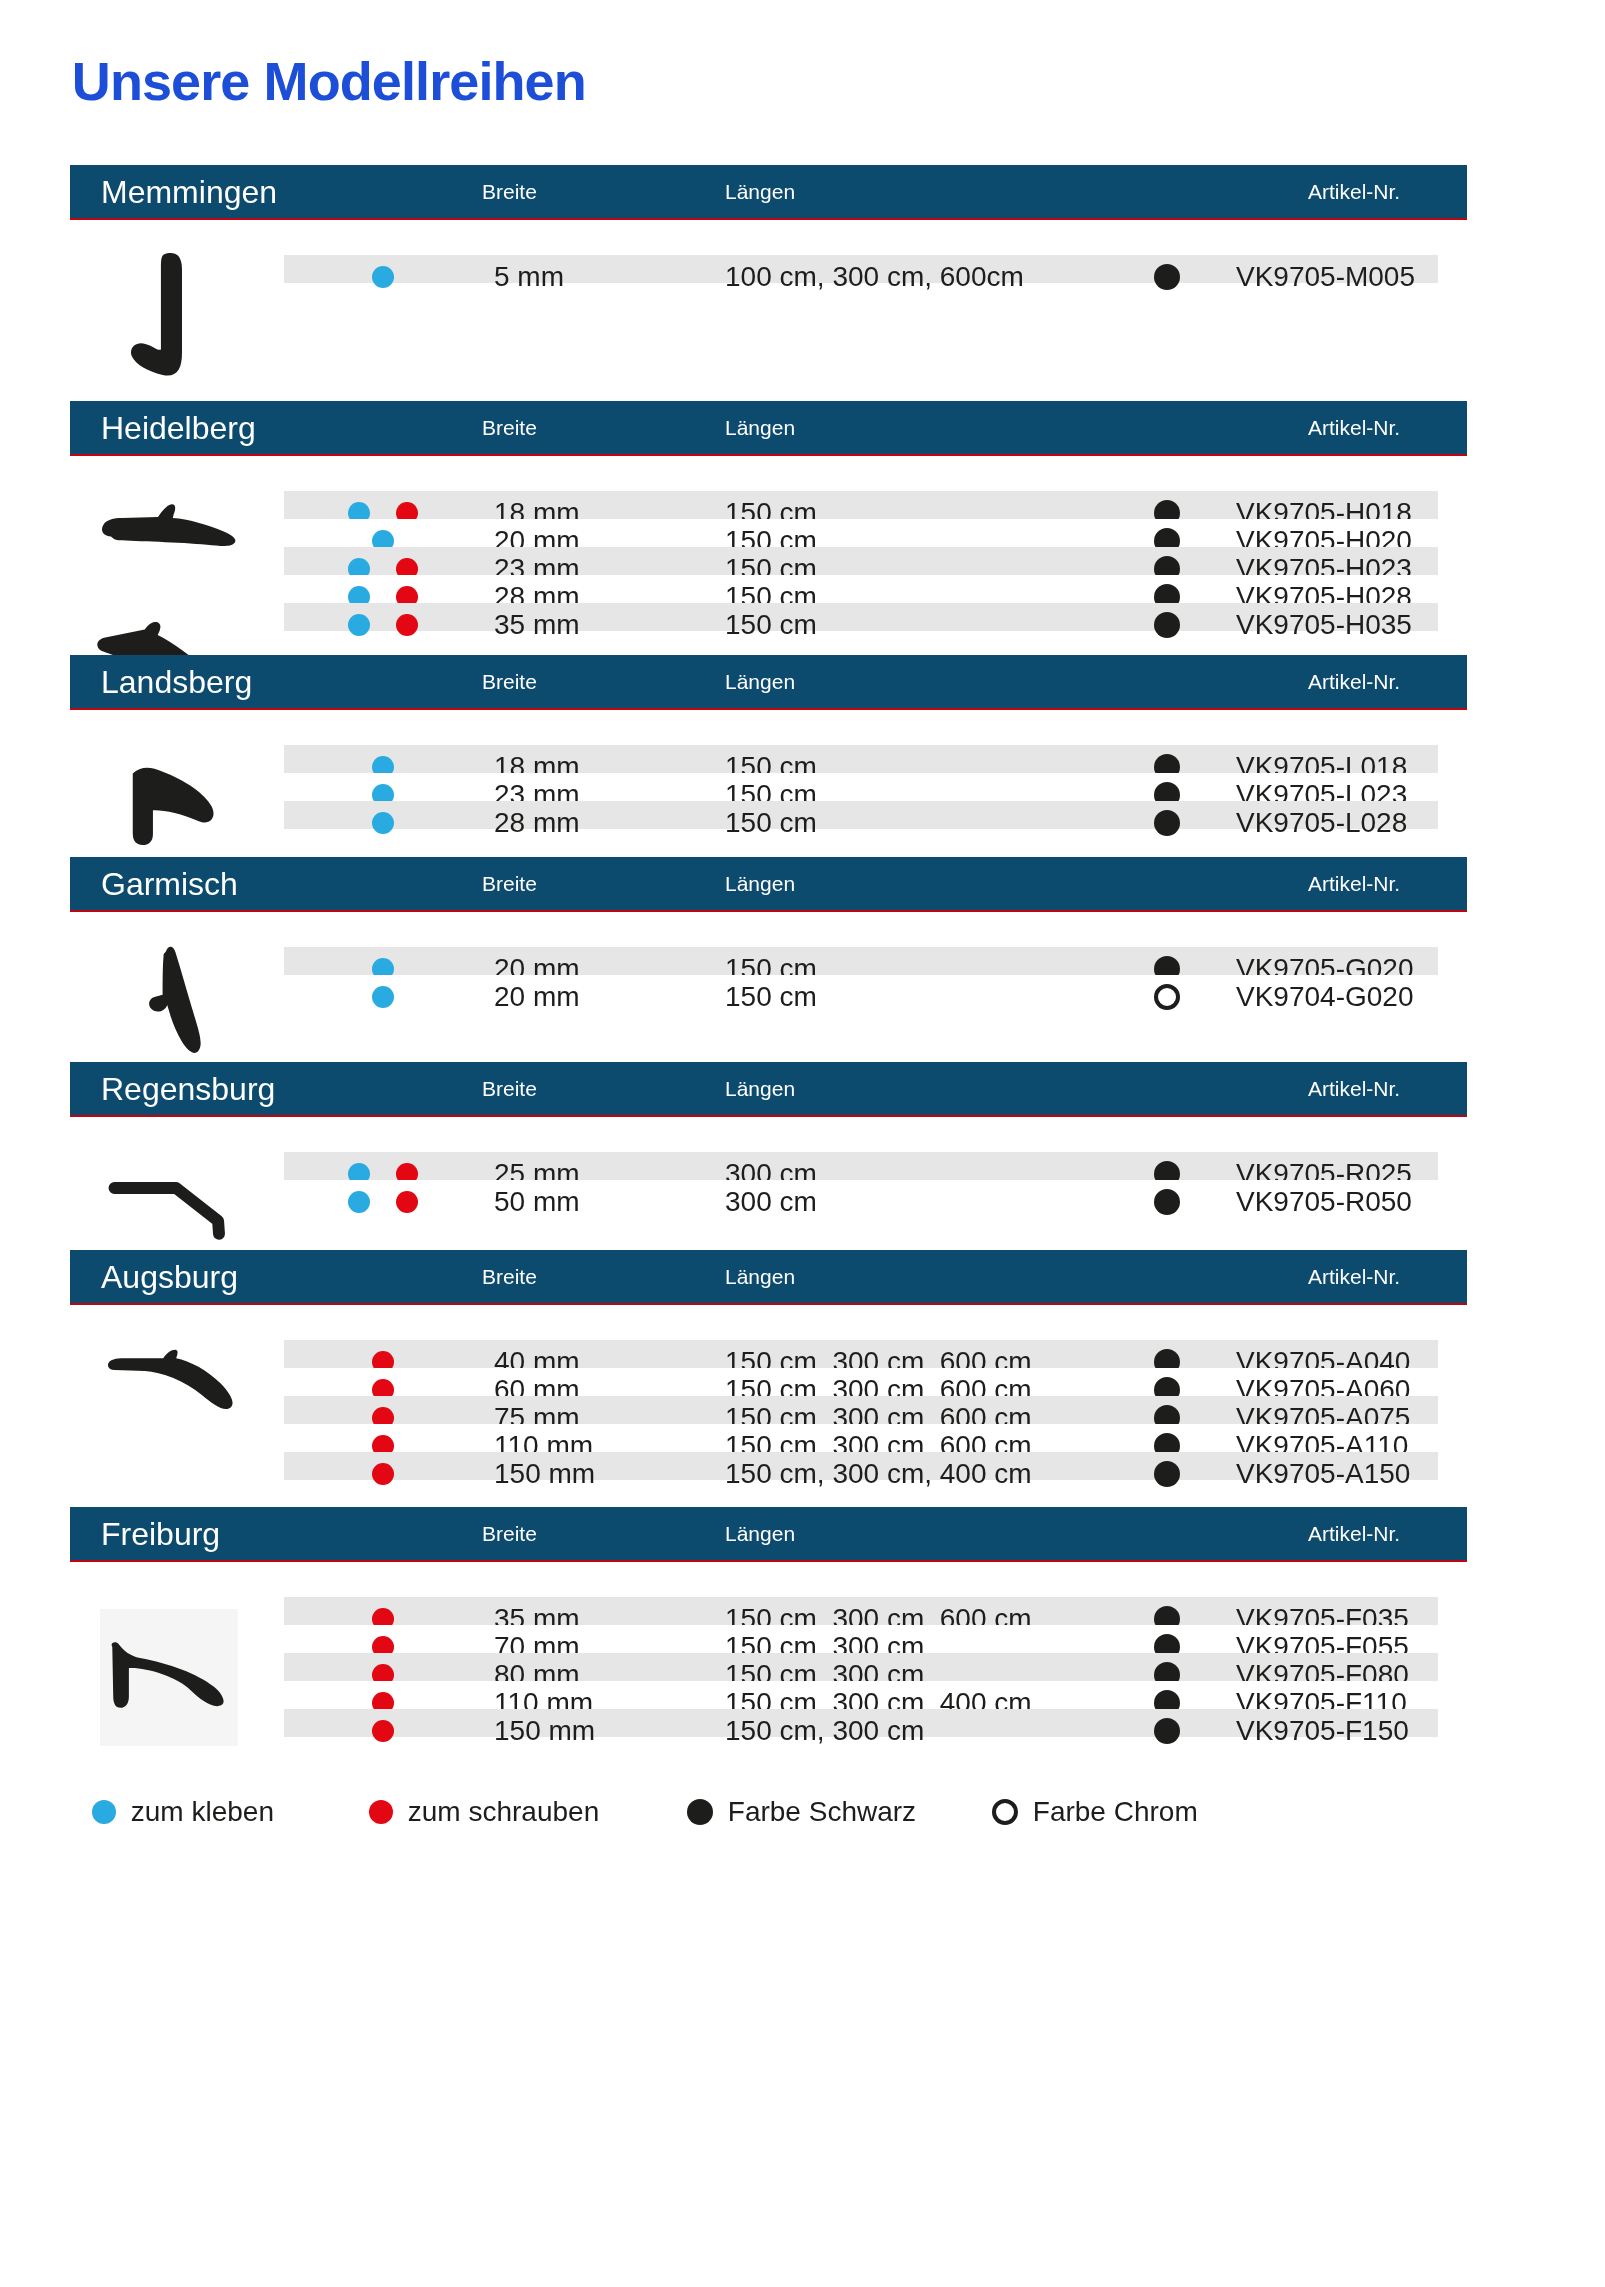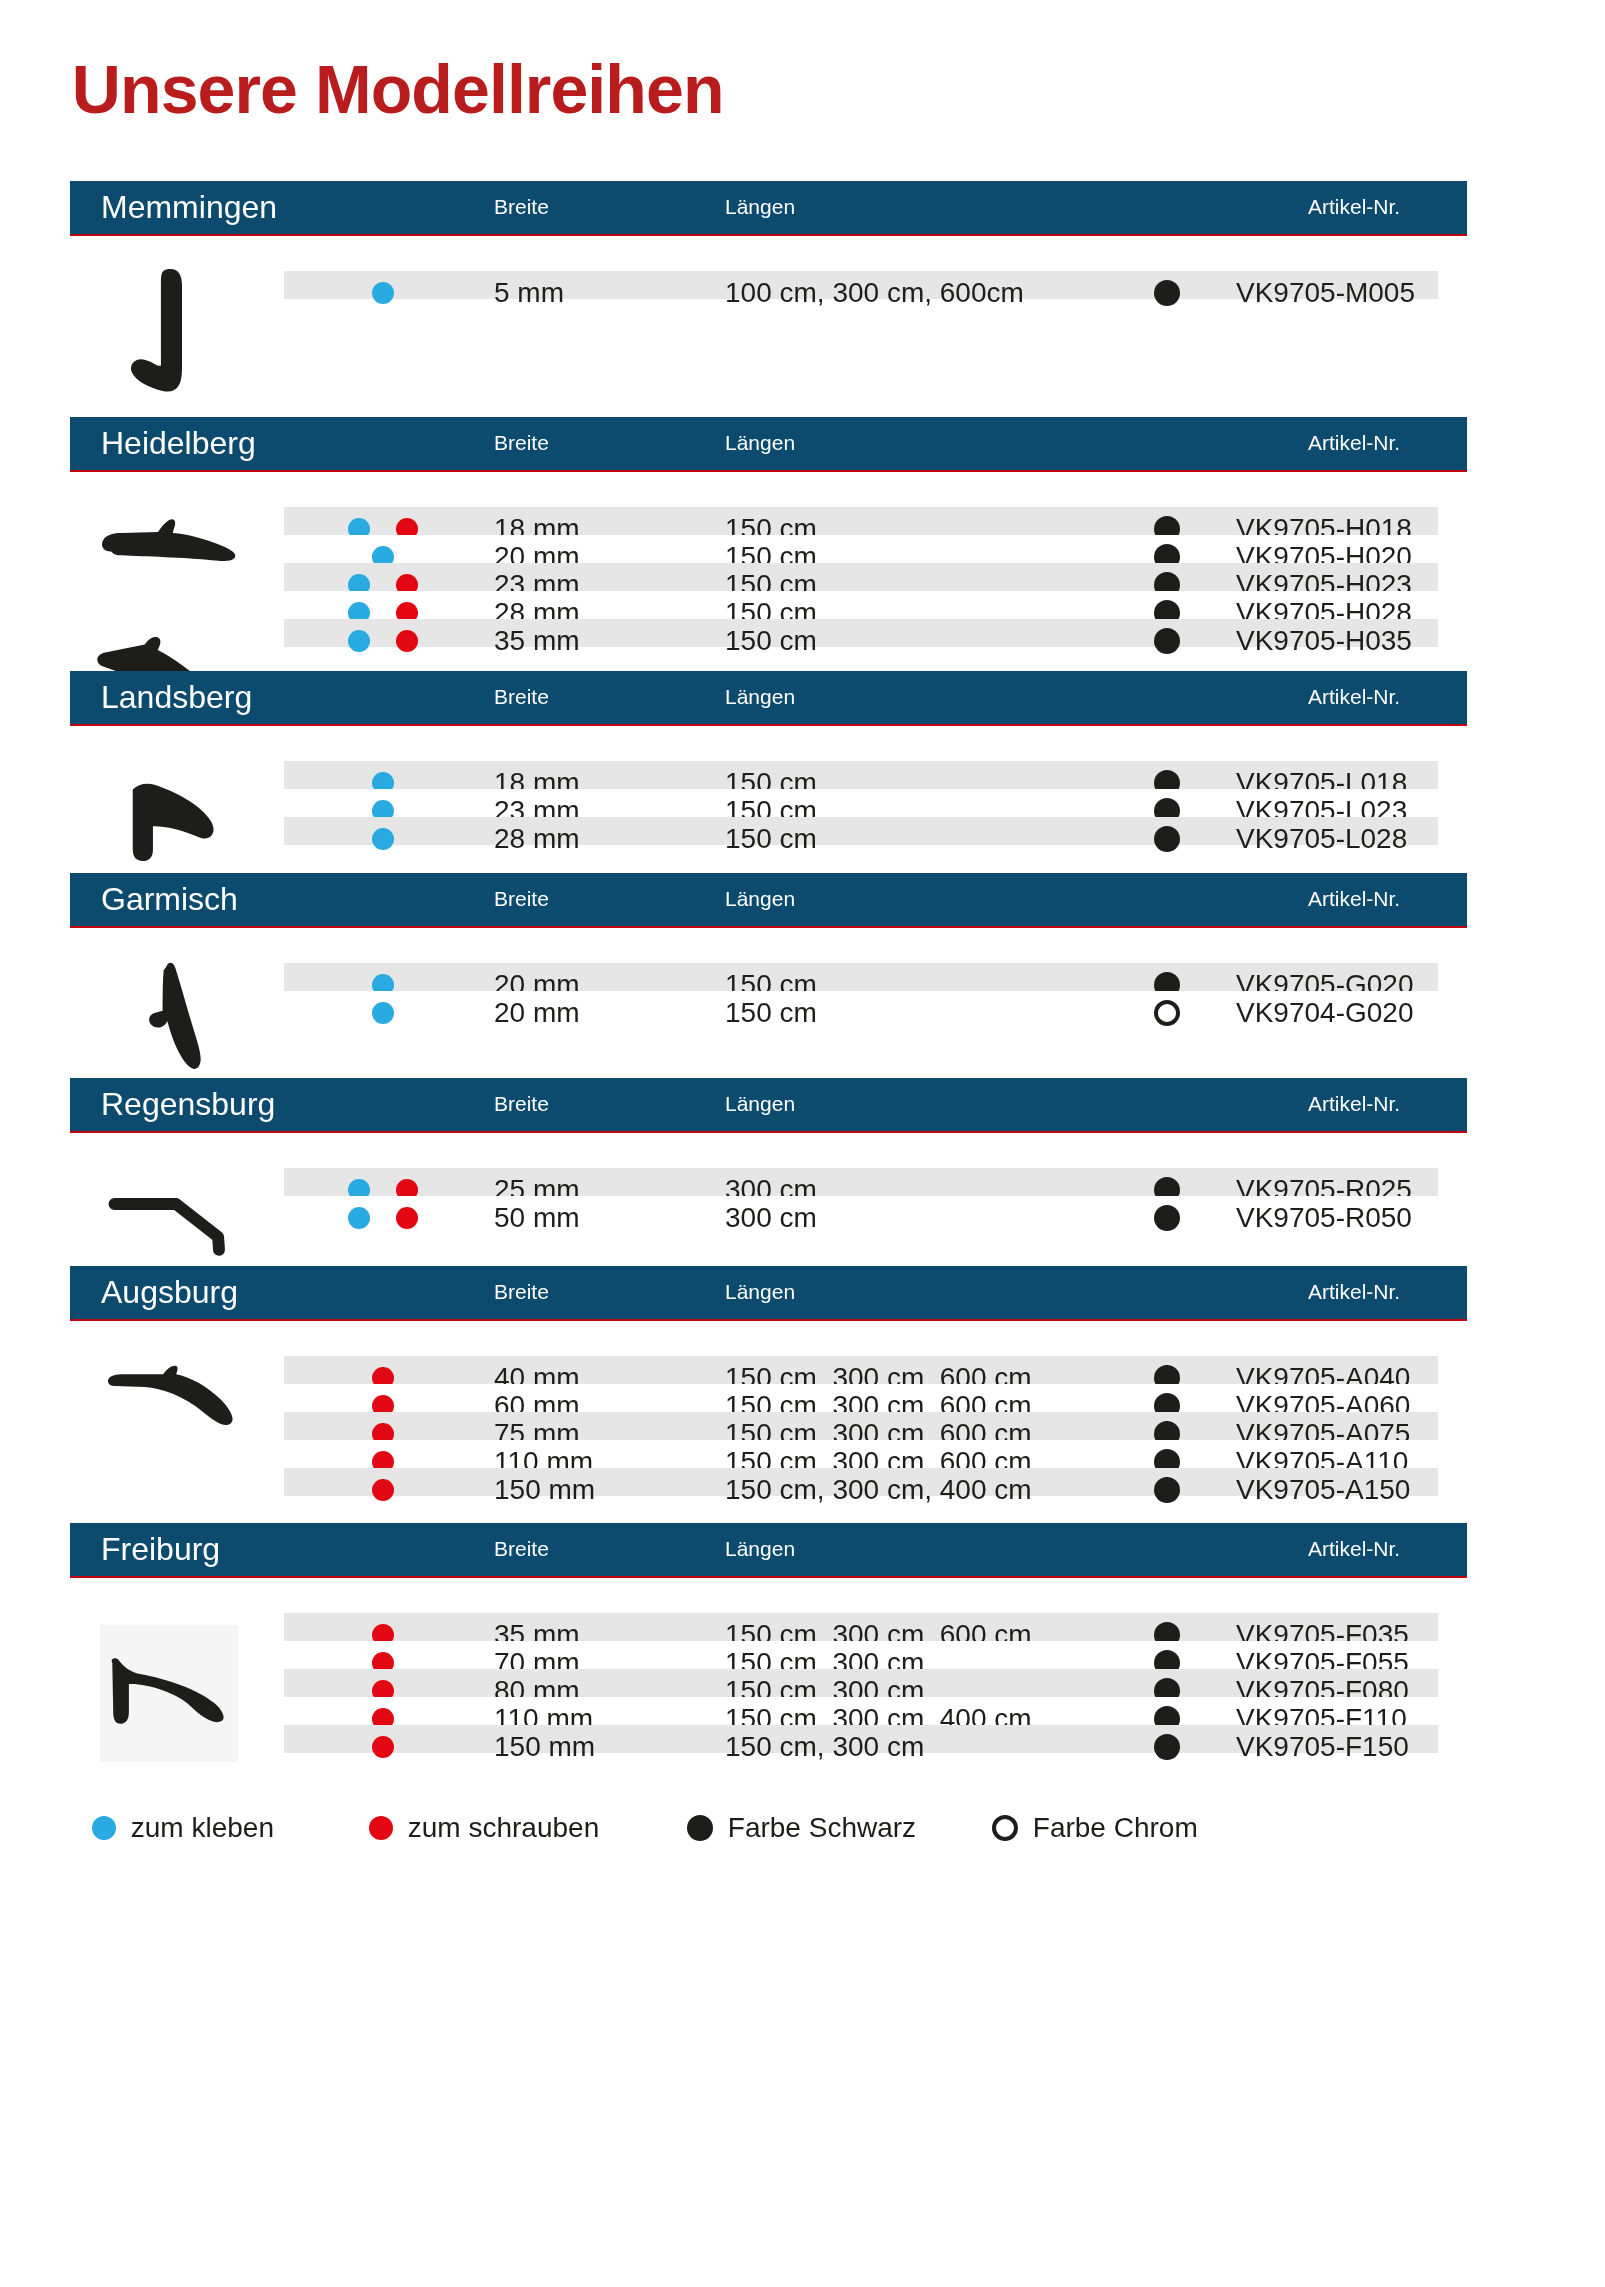--- a/index.html
+++ b/index.html
@@ -2,32 +2,32 @@
 <html style="font-size:14.8px"><head>
 <meta charset="utf-8">
 <style>
   html,body{margin:0;padding:0;}
   body{
     width:1606px;height:2287px;background:#ffffff;position:relative;
     font-family:"Liberation Sans","DejaVu Sans",sans-serif;color:#1d1d1b;
     box-sizing:border-box;padding:41px 0 0 70px;overflow:hidden;
   }
   .page-title{
-    font-size:68px;font-weight:600;letter-spacing:-0.9px;color:#b91c1c;
+    font-size:54px;font-weight:600;letter-spacing:-0.9px;color:#1d4ed8;
     margin:11px 0 54px 1.8px;line-height:1.1;
   }
   
   .section{position:relative;width:1397px;}
   .sec-header{
     position:relative;height:55px;width:1397px;box-sizing:border-box;
     background:#0c4a6e;border-bottom:2.8px solid #c00511;color:#fff;
   }
   .sec-title{position:absolute;left:31px;top:50%;transform:translateY(-50%);font-size:32px;font-weight:400;}
   .col-label{position:absolute;top:50%;transform:translateY(-50%);font-size:21px;font-weight:400;}
-  .col-breite{left:424px;text-align:right;}
+  .col-breite{left:412px;text-align:right;}
   .col-laengen{left:655px;}
   .col-artikel{left:1238px;}
   
   .rows{margin:35px 0 0 214px;width:1154px;}
   .row{position:relative;height:28px;background:#ffffff;}
   .row.shade{background:#e6e6e6;}
   .cell{position:absolute;top:0;height:44px;display:flex;align-items:center;font-size:28px;white-space:nowrap;}
   .cell.mount{left:39px;width:120px;justify-content:center;gap:26px;}
   .cell.breite{left:210px;}
   .cell.laengen{left:441px;}

